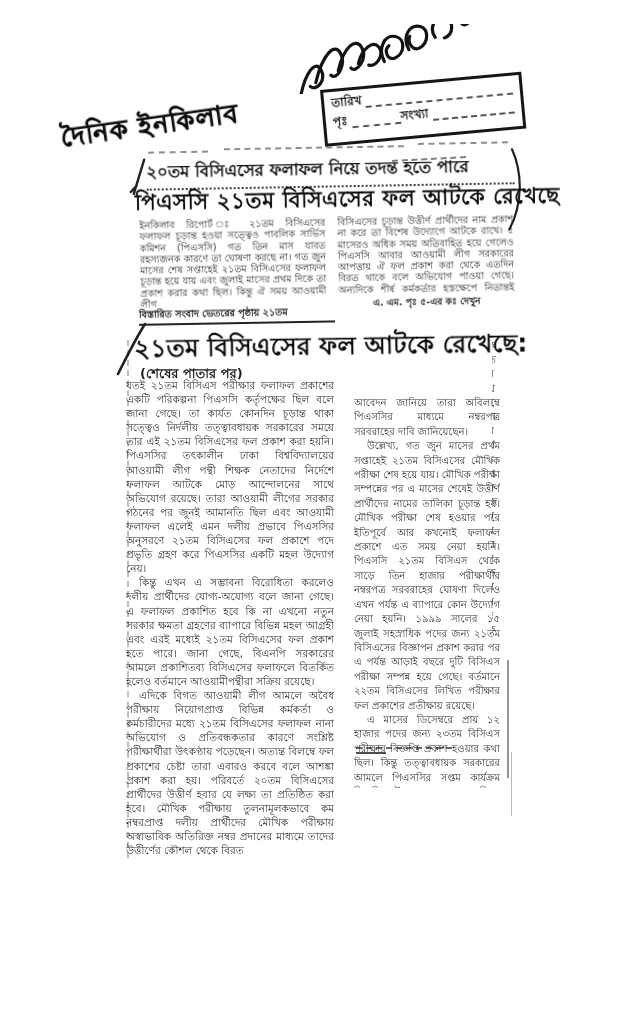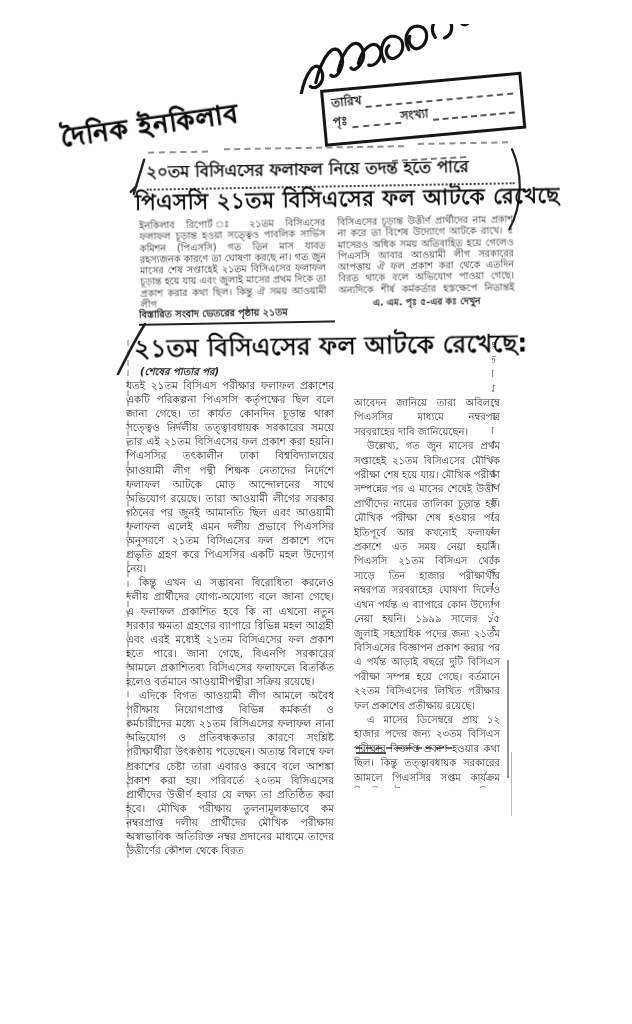--- a/index.html
+++ b/index.html
@@ -51,21 +51,21 @@
     position:absolute;left:8px;top:158px;width:196px;overflow:hidden;white-space:nowrap;
     font-size:9.6px;font-weight:bold;color:#161616;border-bottom:2px solid #222;
     padding-bottom:1px;filter:blur(.3px);
   }
   
   #inner-headline{
     left:134px;top:330px;width:388px;font-size:24.5px;font-weight:bold;color:#0a0a0a;
     white-space:nowrap;transform:rotate(-.8deg);transform-origin:left top;
     filter:blur(.2px);letter-spacing:.2px;
   }
-  #continued-note{left:140px;top:364px;font-size:10px;font-weight:bold;color:#1e1e1e;filter:blur(.3px);font-style:italic;}
+  #continued-note{left:140px;top:364px;font-size:13px;font-weight:bold;color:#1e1e1e;filter:blur(.3px);}
   #inner-col1{left:126px;top:378px;width:208px;height:482px;font-size:10.4px;line-height:14.1px;}
   #inner-col2{left:354px;top:352px;width:146px;height:392px;font-size:10px;line-height:14.4px;margin-top:44px;}
   .newscol p{margin:0;text-indent:13px;}
   .newscol p:first-child{text-indent:0;}
   #end-underline{left:356px;top:747px;width:96px;border-top:2px dashed #333;opacity:.75;}
   #end-dash{left:356px;top:752px;width:30px;border-top:2px solid #222;opacity:.8;}
   
   #left-tear{left:127px;top:340px;height:518px;border-left:2px dashed rgba(20,20,20,.28);}
   #right-rule-1{left:507px;top:660px;height:118px;border-left:2px solid rgba(20,20,20,.45);}
   #right-rule-2{left:511px;top:752px;height:64px;border-left:1.5px solid rgba(20,20,20,.3);}

